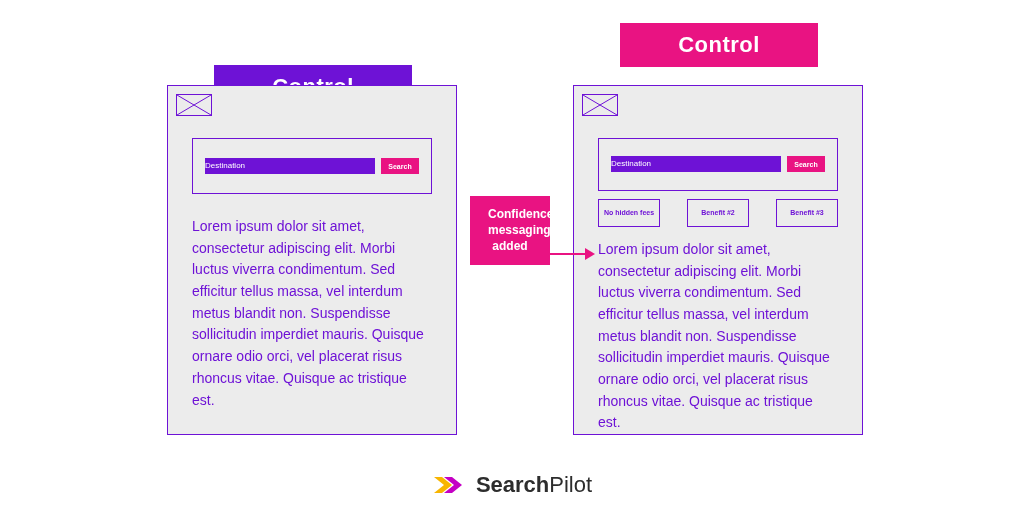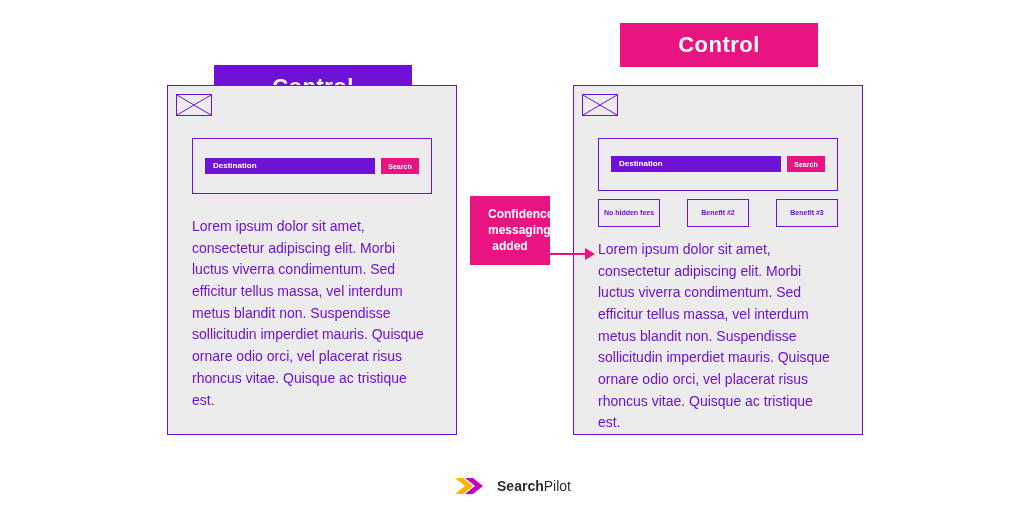--- a/index.html
+++ b/index.html
@@ -58,22 +58,21 @@
     width:240px;height:56px;
     border:1px solid var(--purple-outline);
     box-sizing:border-box;
     display:flex;align-items:center;justify-content:center;
   }
   .search-field{
     width:170px;height:16px;
     background:var(--purple);
     color:#fff;
     font-size:8px;
-    font-weight:700;
-    padding-left:8px;
+    font-weight:400;
     line-height:16px;
     box-sizing:border-box;
   }
   .search-btn{
     width:38px;height:16px;
     background:var(--pink);
     color:#fff;
     font-size:7px;
     font-weight:600;
     margin-left:6px;
@@ -129,21 +128,21 @@
   .arrow svg{overflow:visible;}
 
   
   .brand{
     position:absolute;
     left:0;right:0;bottom:14px;
     display:flex;align-items:center;justify-content:center;
     gap:8px;
   }
   .brand-mark{width:36px;height:24px;}
-  .brand-name{font-size:14px;font-weight:600;color:#2d2d2d;}
+  .brand-name{font-size:22px;font-weight:600;color:#2d2d2d;}
   .brand-name .light{font-weight:400;}
 </style>
 </head>
 <body>
 
 <div class="header-label header-control">Control</div>
 
 <div class="header-label header-variant">Control</div>
 
 <div class="panel panel-control">

